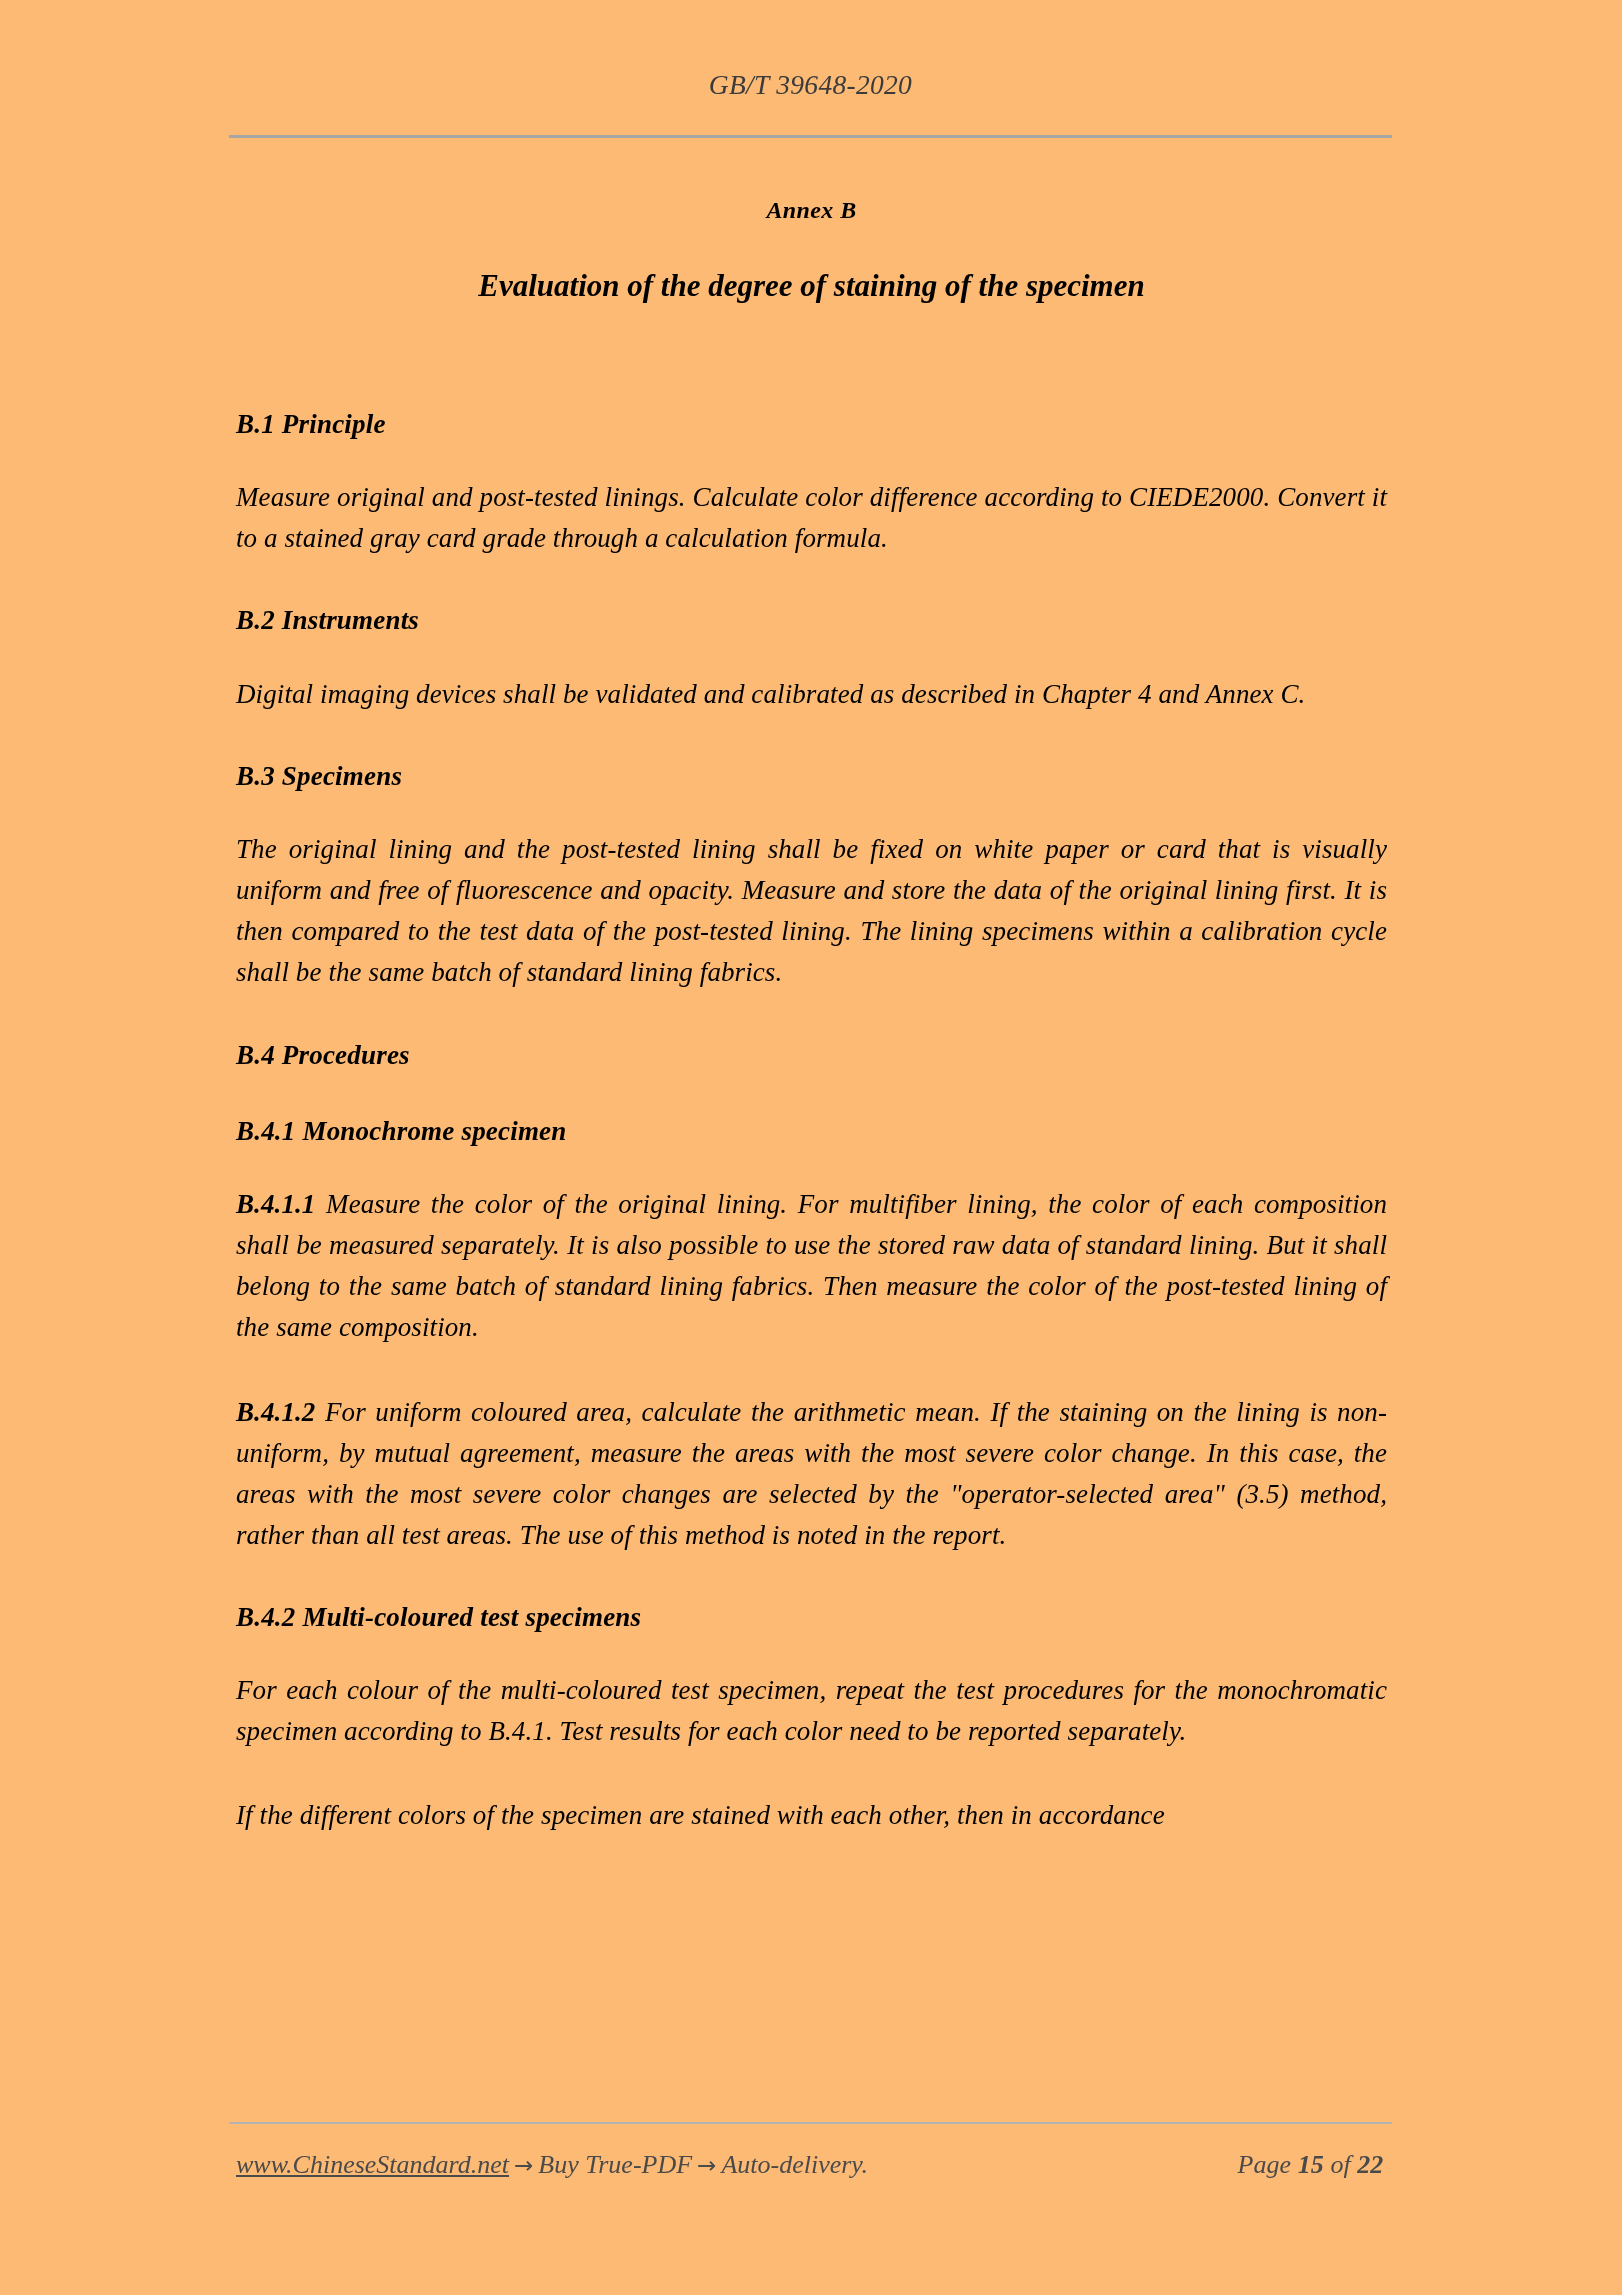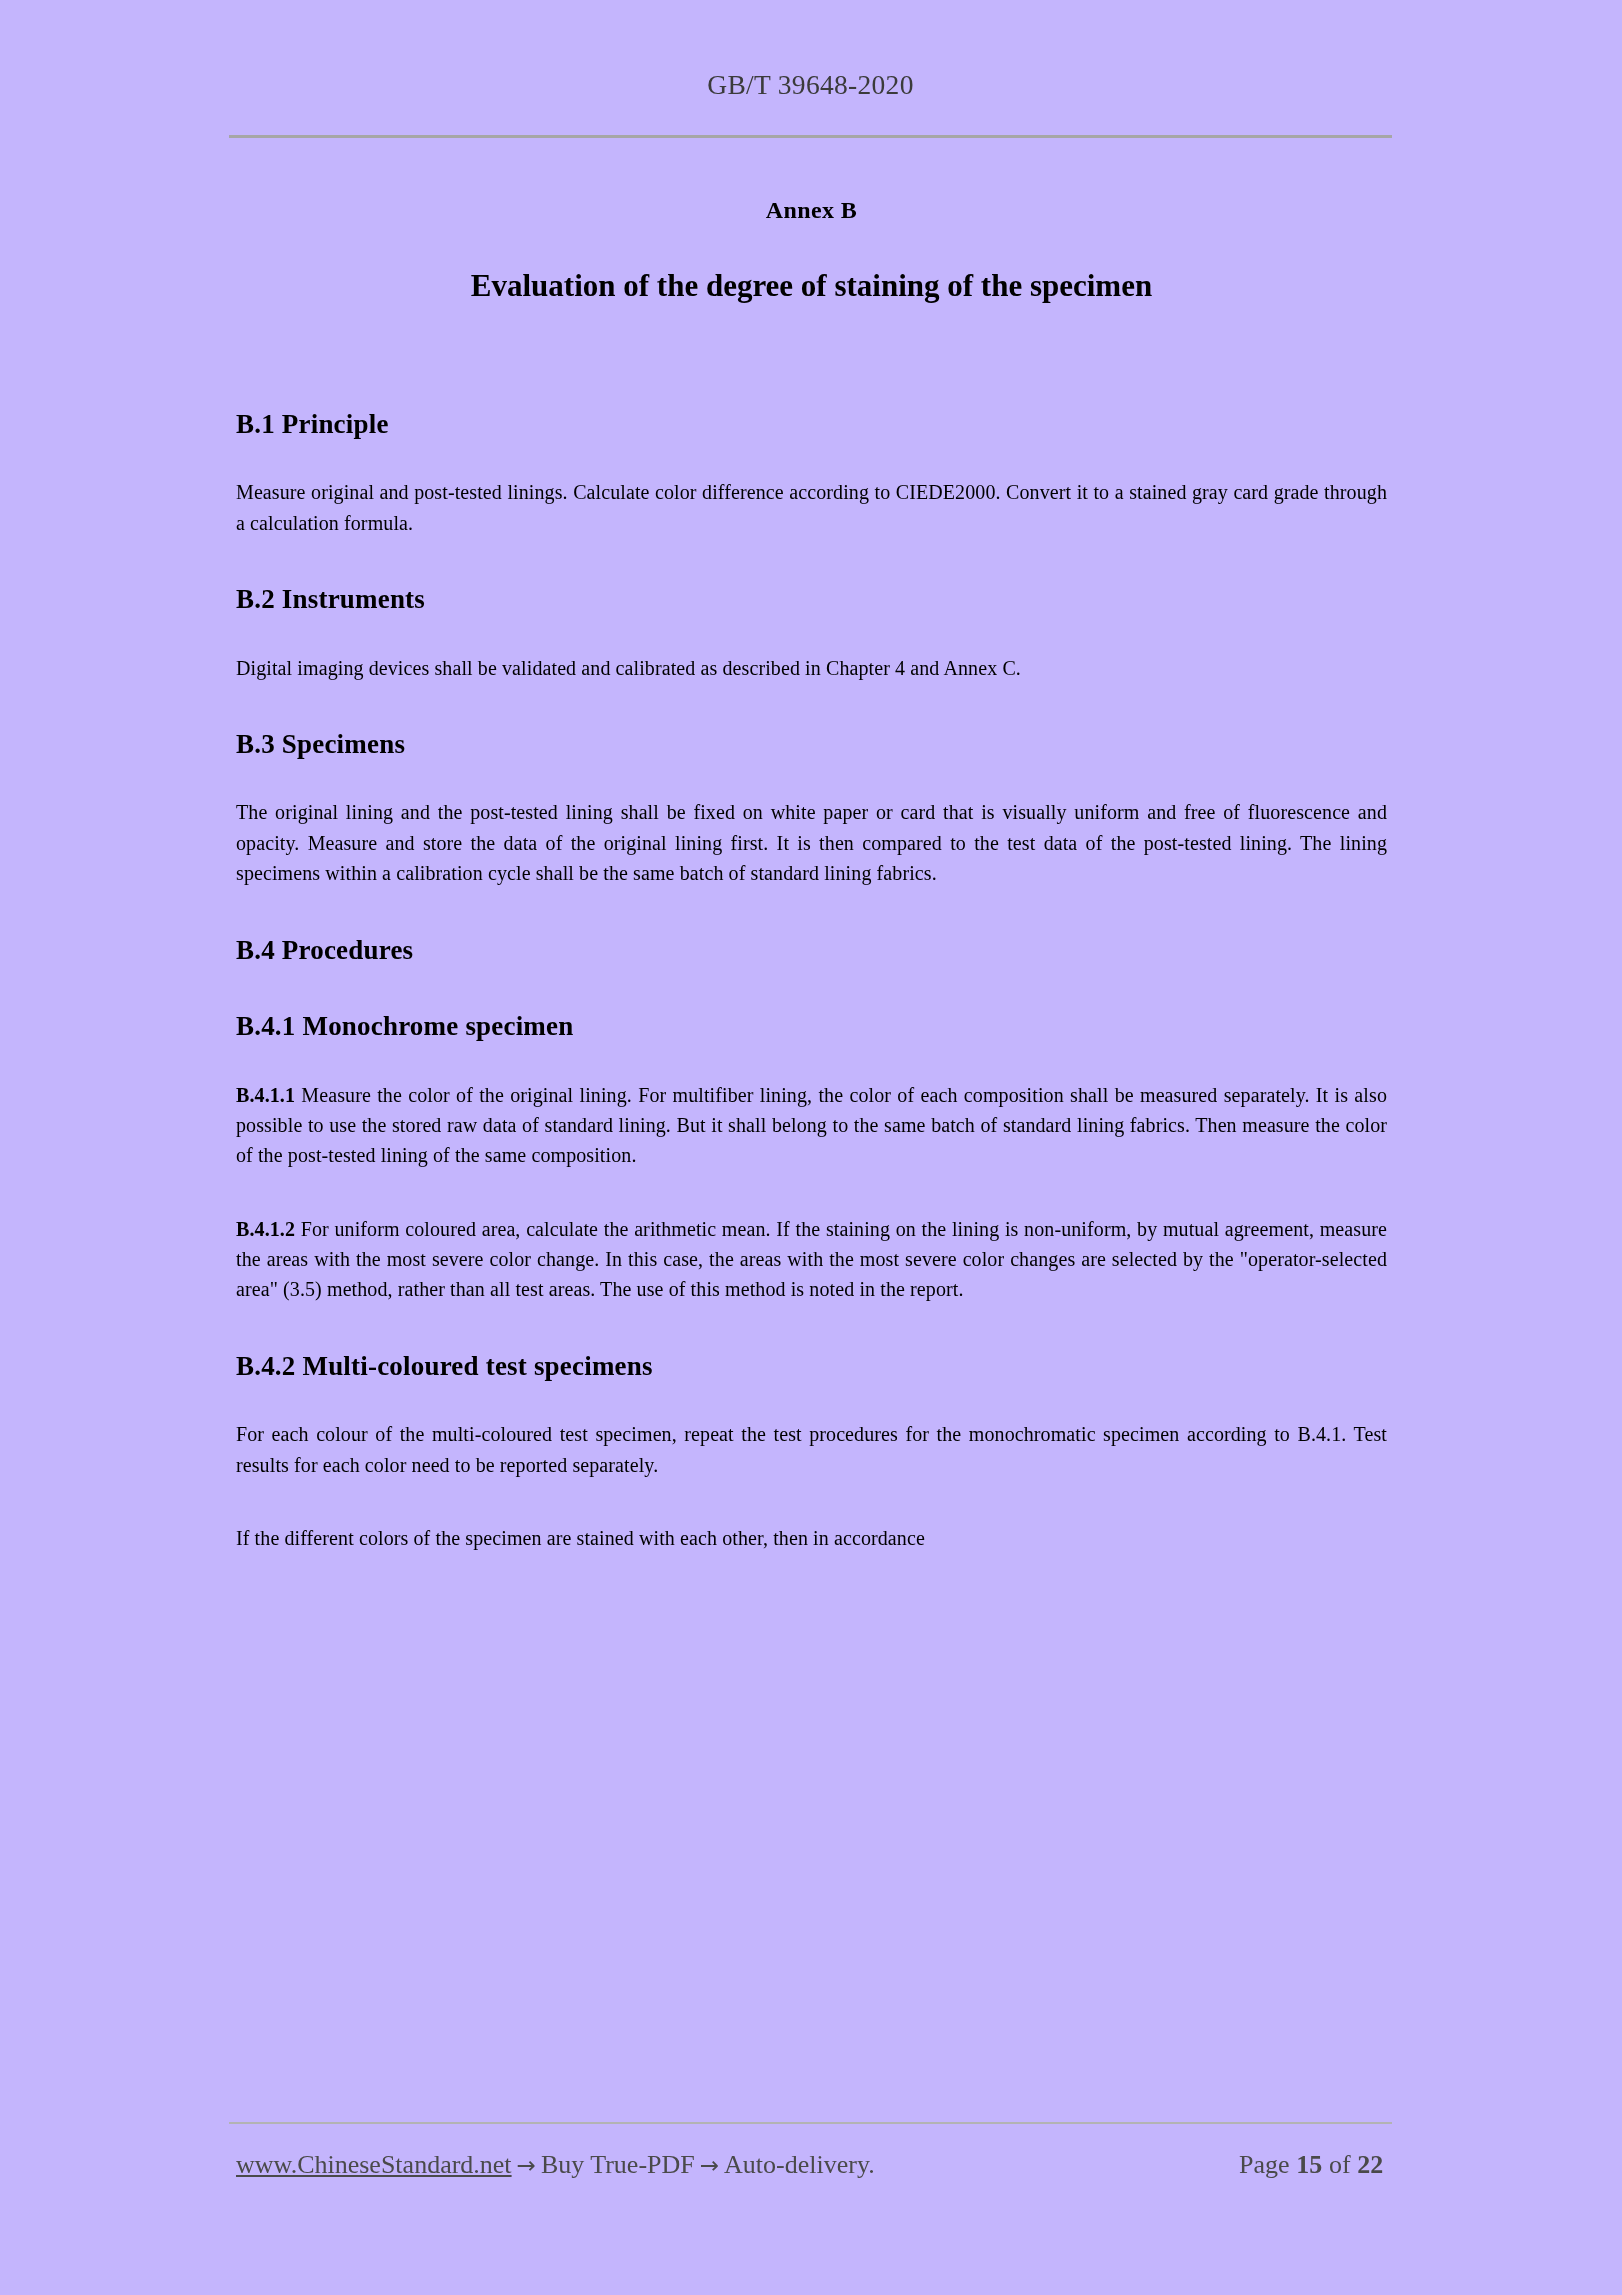--- a/index.html
+++ b/index.html
@@ -9,23 +9,24 @@
   }
   body {
     font-family: "Liberation Serif", "DejaVu Serif", serif;
     color: #000000;
   }
   .page {
     position: relative;
     width: 1623px;
     height: 2295px;
     margin: 0 auto;
-    background: #c4b5fd;
+    background: #fdba74;
     overflow: hidden;
     box-sizing: border-box;
+    font-style: italic;
   }
 
   
   .page-header {
     position: absolute;
     left: 229px;
     top: 68px;
     width: 1163px;
   }
   .header-title {
@@ -81,21 +82,21 @@
   h2.sec-heading {
     font-size: 27px;
     font-weight: bold;
     line-height: 1.35;
     margin: 0;
     padding: 0;
     letter-spacing: 0.2px;
   }
 
   p.body-text {
-    font-size: 20px;
+    font-size: 27px;
     line-height: 1.52;
     text-align: justify;
     text-justify: inter-word;
     margin: 0;
     padding: 0;
     letter-spacing: 0.1px;
   }
   .num-prefix {
     font-weight: bold;
   }

